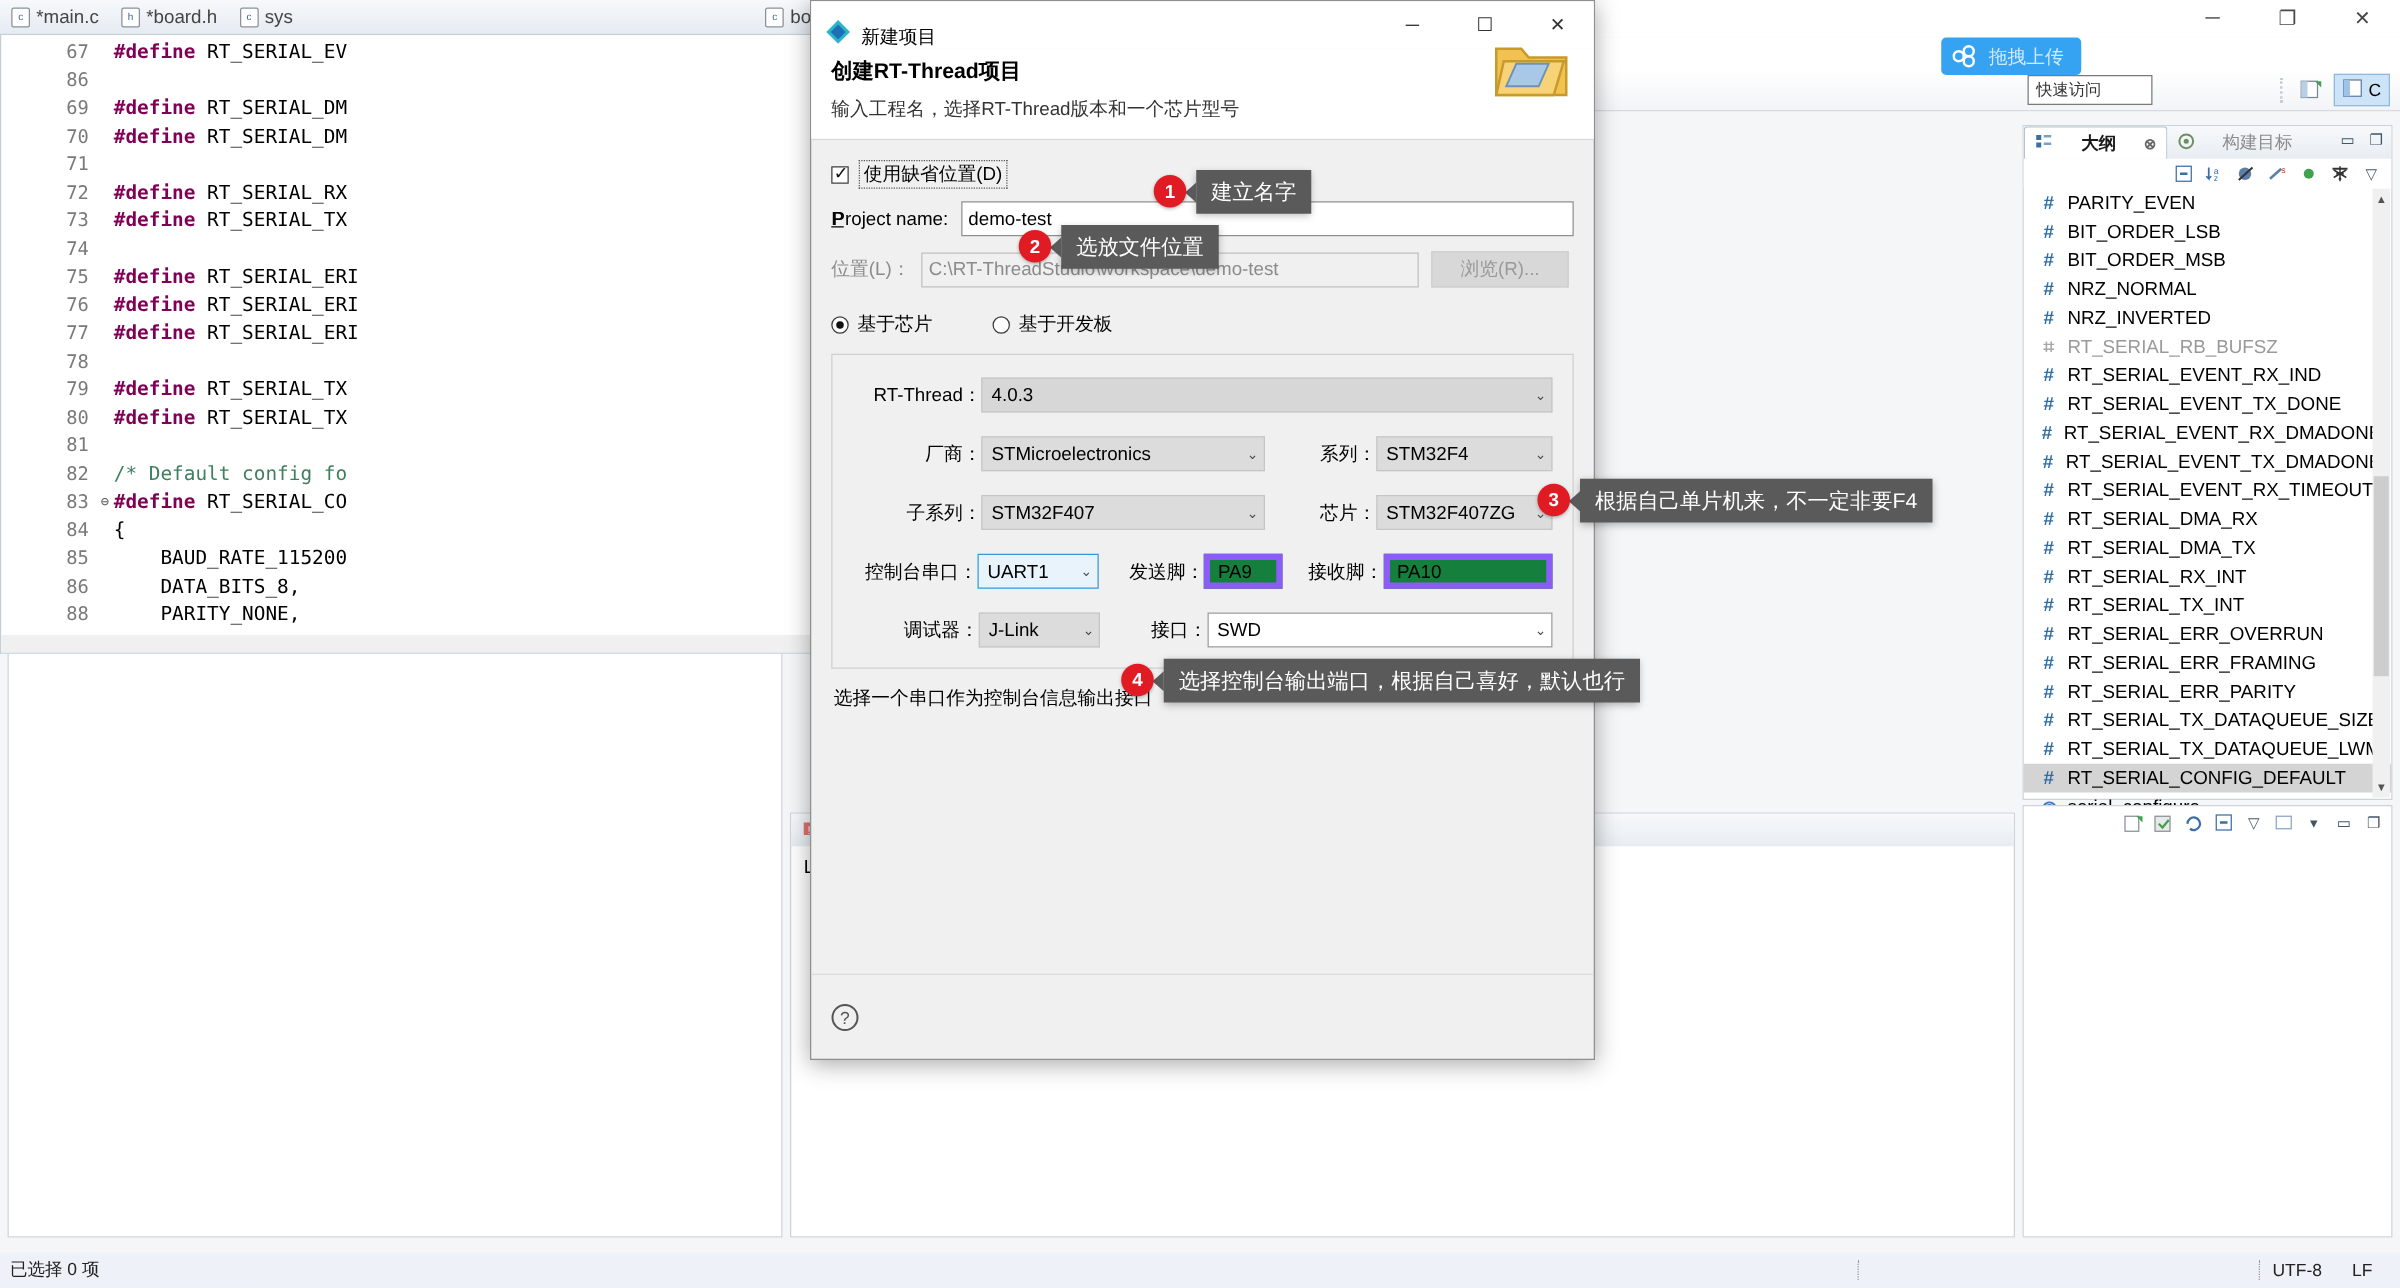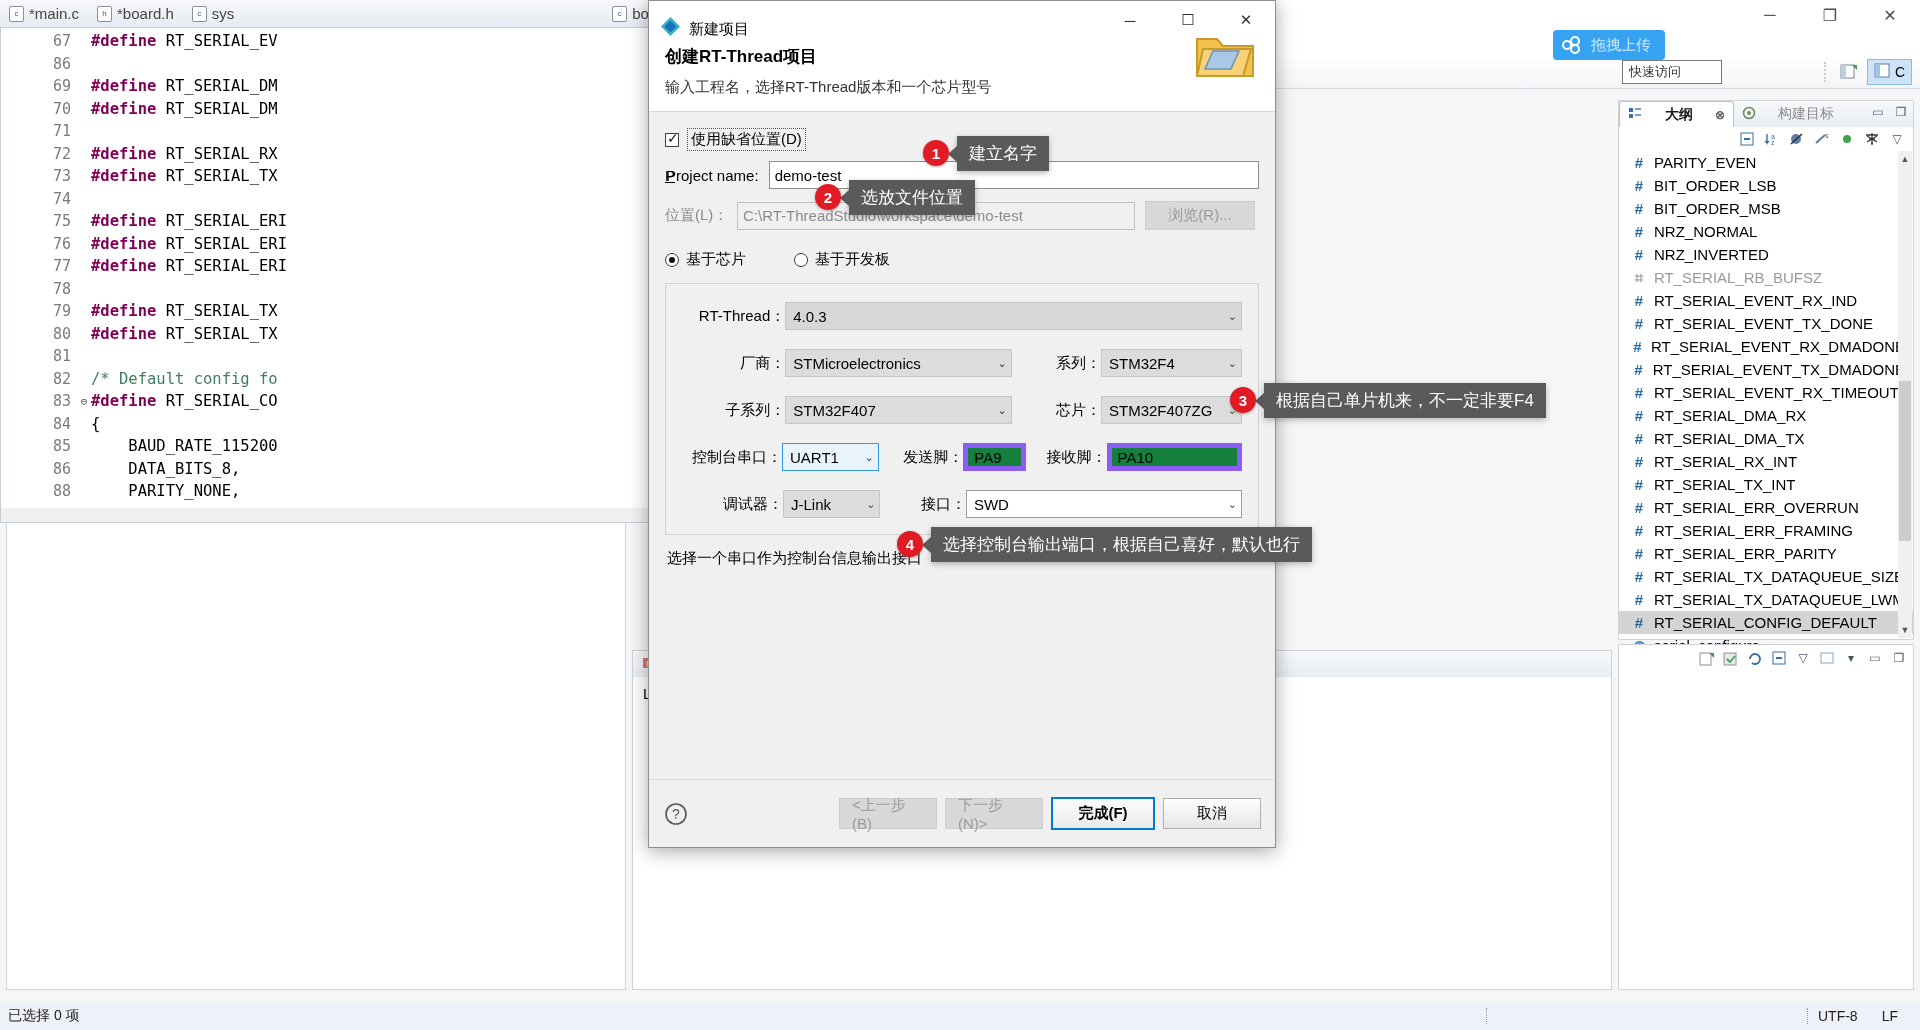--- a/index.html
+++ b/index.html
@@ -836,26 +836,20 @@
 
     <div class="hint">选择一个串口作为控制台信息输出接口</div>
 
     <div class="dlg-footer">
       <div style="width:26px;height:26px;">
         <svg width="26" height="26">
             <circle cx="13" cy="13" r="10" fill="none" stroke="#555" stroke-width="1.6"></circle>
             <text x="9" y="18" font-size="14" fill="#555">?</text>
           </svg>
       </div>
-      <div style="margin-left:auto;display:flex;gap:8px;align-items:center;">
-        <div class="btn disabled" style="width:98px;height:31px;">&lt;上一步(B)</div>
-        <div class="btn disabled" style="width:98px;height:31px;">下一步(N)&gt;</div>
-        <div class="btn default" style="width:104px;height:33px;font-weight:bold;">完成(F)</div>
-        <div class="btn" style="width:98px;height:31px;">取消</div>
-      </div>
     </div>
   </div>
 
   <div class="badge" style="left:923px; top:140px;">1</div>
   <div class="callout" style="left:957px; top:136px;">建立名字</div>
 
   <div class="badge" style="left:815px; top:184px;">2</div>
   <div class="callout" style="left:849px; top:180px;">选放文件位置</div>
 
   <div class="badge" style="left:1230px; top:387px;">3</div>

